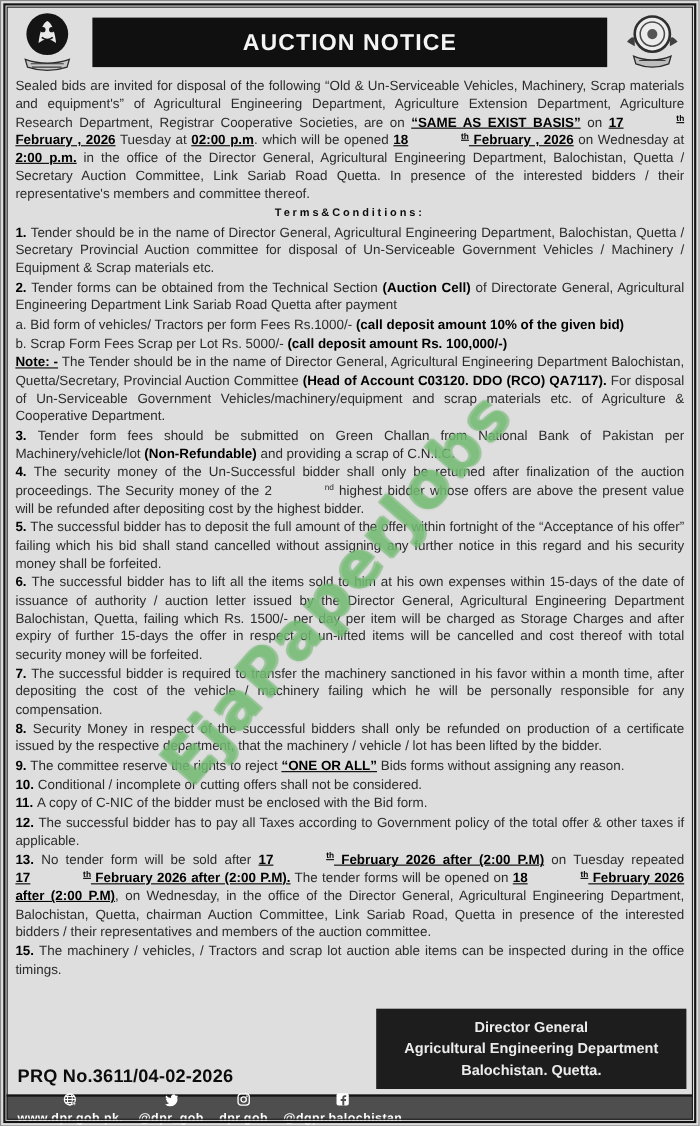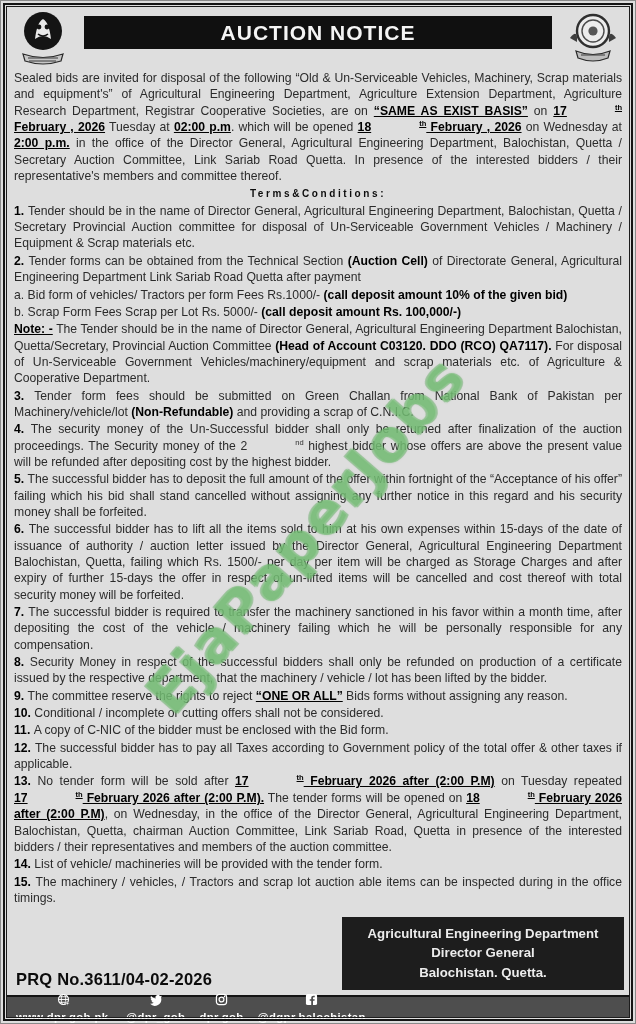--- a/index.html
+++ b/index.html
@@ -12,21 +12,21 @@
   .frame{position:absolute;inset:2px;border:2px solid #151515;pointer-events:none;z-index:5;}
   .frame::after{content:"";position:absolute;inset:1px;border:1px solid #1c1c1c;}
   .content{
     position:absolute;inset:5px;padding:4px 8px 28px 8px;box-sizing:border-box;
     display:flex;flex-direction:column;overflow:hidden;z-index:1;
   }
   
   .header{display:flex;align-items:flex-start;margin-bottom:4px;}
   .emblem{width:58px;height:56px;flex:0 0 auto;}
   .titlebar{
-    flex:1;background:#101010;color:#f4f4f4;margin:6px 12px 0 12px;height:33px;
+    flex:1;background:#101010;color:#f4f4f4;margin:6px 12px 0 12px;height:45px;
     display:flex;align-items:center;justify-content:center;
     font-weight:bold;font-size:21px;letter-spacing:1px;
   }
   
   .body-text{font-size:12.2px;line-height:1.34;text-align:justify;}
   .para{margin:0 0 1px 0;}
   .b{font-weight:bold;color:#000000;}
   .u{text-decoration:underline;}
   .sup{vertical-align:super;font-size:0.62em;line-height:0;margin-left:48px;}
   .tc-heading{
@@ -110,30 +110,29 @@
           <p class="para"><span class="b">4. </span><span>The security money of the Un-Successful bidder shall only be returned after finalization of the auction proceedings. The Security money of the 2</span><span class="sup">nd</span><span> highest bidder whose offers are above the present value will be refunded after depositing cost by the highest bidder.</span></p>
           <p class="para"><span class="b">5. </span><span>The successful bidder has to deposit the full amount of the offer within fortnight of the “Acceptance of his offer” failing which his bid shall stand cancelled without assigning any further notice in this regard and his security money shall be forfeited.</span></p>
           <p class="para"><span class="b">6. </span><span>The successful bidder has to lift all the items sold to him at his own expenses within 15-days of the date of issuance of authority / auction letter issued by the Director General, Agricultural Engineering Department Balochistan, Quetta, failing which Rs. 1500/- per day per item will be charged as Storage Charges and after expiry of further 15-days the offer in respect of un-lifted items will be cancelled and cost thereof with total security money will be forfeited.</span></p>
           <p class="para"><span class="b">7. </span><span>The successful bidder is required to transfer the machinery sanctioned in his favor within a month time, after depositing the cost of the vehicle / machinery failing which he will be personally responsible for any compensation.</span></p>
           <p class="para"><span class="b">8. </span><span>Security Money in respect of the successful bidders shall only be refunded on production of a certificate issued by the respective department, that the machinery / vehicle / lot has been lifted by the bidder.</span></p>
           <p class="para"><span class="b">9. </span><span>The committee reserve the rights to reject </span><span class="b u">“ONE OR ALL”</span><span> Bids forms without assigning any reason.</span></p>
           <p class="para"><span class="b">10.   </span><span>Conditional / incomplete or cutting offers shall not be considered.</span></p>
           <p class="para"><span class="b">11.   </span><span>A copy of C-NIC of the bidder must be enclosed with the Bid form.</span></p>
           <p class="para"><span class="b">12.   </span><span>The successful bidder has to pay all Taxes according to Government policy of the total offer &amp; other taxes if applicable.</span></p>
           <p class="para"><span class="b">13.   </span><span>No tender form will be sold after </span><span class="b u">17</span><span class="b u sup">th</span><span class="b u"> February 2026 after (2:00 P.M)</span><span> on Tuesday repeated </span><span class="b u">17</span><span class="b u sup">th</span><span class="b u"> February 2026 after (2:00 P.M).</span><span> The tender forms will be opened on </span><span class="b u">18</span><span class="b u sup">th</span><span class="b u"> February 2026 after (2:00 P.M)</span><span>, on Wednesday, in the office of the Director General, Agricultural Engineering Department, Balochistan, Quetta, chairman Auction Committee, Link Sariab Road, Quetta in presence of the interested bidders / their representatives and members of the auction committee.</span></p>
-          <p class="para"><span class="b">14.   </span><span>List of vehicle/ machineries will be provided with the tender form.</span></p>
           <p class="para"><span class="b">15.   </span><span>The machinery / vehicles, / Tractors and scrap lot auction able items can be inspected during in the office timings.</span></p>
         </div>
     </div>
 
     <div class="bottom-row">
       <div class="prq">PRQ No.3611/04-02-2026</div>
       <div class="sig-box">
+        <div>Director General</div>
         <div>Agricultural Engineering Department</div>
-        <div>Director General</div>
         <div>Balochistan. Quetta.</div>
       </div>
     </div>
   </div>
 
   <div class="footer">
     <span class="f-item">
       <span>
         <svg viewBox="0 0 14 14" width="13" height="13">
           <circle cx="7" cy="7" r="5.4" fill="none" stroke="#fff" stroke-width="1.2"></circle>

